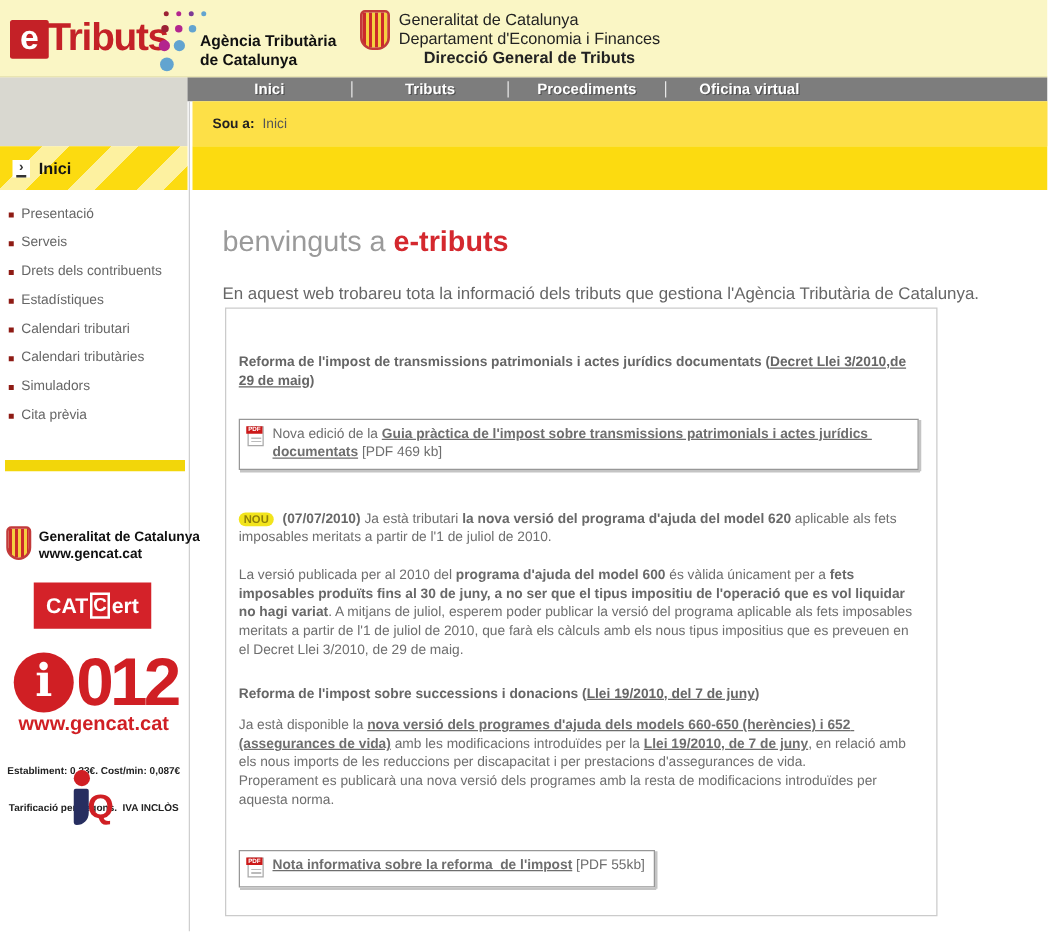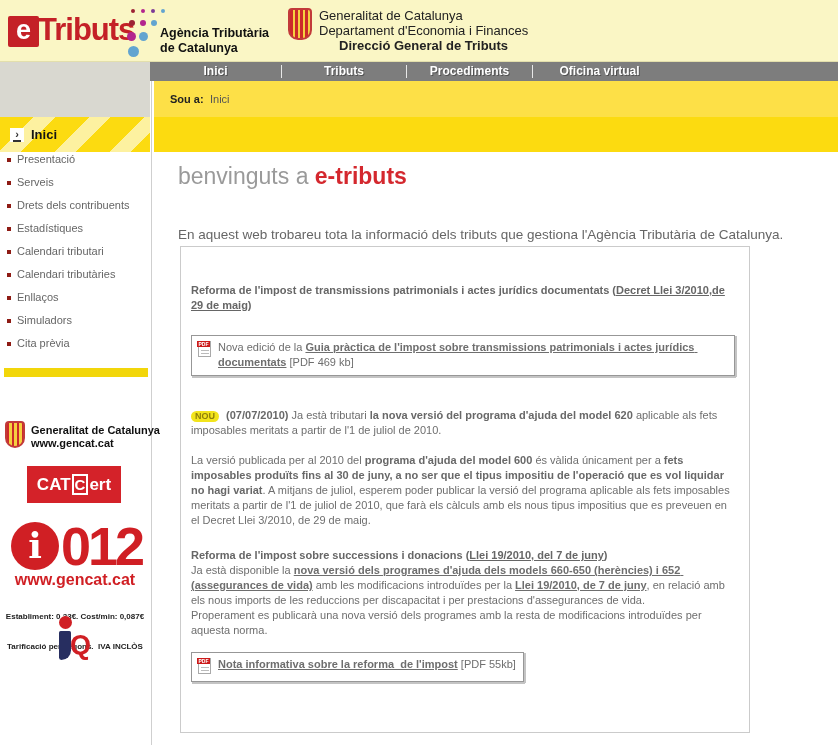--- a/index.html
+++ b/index.html
@@ -43,21 +43,21 @@
     background:repeating-linear-gradient(135deg,#FCDB10 0 24px,#FDF1A0 24px 39px); }
   .banner-arrow { position:absolute; left:10px; top:11px; width:14px; height:14px; background:#fff;
     color:#333; font-weight:bold; font-size:11px; line-height:12px; text-align:center; }
   .banner-arrow span { border-bottom:2px solid #333; padding:0 2px; }
   .banner-title { position:absolute; left:31px; top:0; font-weight:bold; font-size:13px; color:#141414; line-height:35px; }
   .banner-right { position:absolute; left:154px; top:117px; width:684px; height:35px; background:#FCDB10; }
 
   .v-line { position:absolute; left:151px; top:81px; width:1px; height:664px; background:#CFCFCF; }
 
   
-  .side-menu { position:absolute; left:0; top:148px; width:150px; list-style:none; }
+  .side-menu { position:absolute; left:0; top:160px; width:150px; list-style:none; }
   .side-menu li { position:relative; height:23px; padding-left:17px; font-size:11px; color:#666;
                   line-height:23px; cursor:pointer; }
   .bullet { position:absolute; left:7px; top:10px; width:4px; height:4px; background:#8E1B14; }
   .side-divider { position:absolute; left:4px; top:368px; width:144px; height:9px; background:#F2D60A; }
 
   .gencat-side { position:absolute; left:5px; top:421px; display:flex; cursor:pointer; }
   .gencat-side-text { margin-left:6px; font-weight:bold; font-size:11px; color:#111; line-height:13px; padding-top:3px; }
 
   .catcert { position:absolute; left:27px; top:466px; width:94px; height:37px; background:#D42229;
              color:#fff; font-weight:bold; font-size:17px; display:flex; align-items:center;
@@ -75,50 +75,50 @@
   .fine012 { position:absolute; left:0; top:73px; width:150px; text-align:center; font-weight:bold;
              font-size:8px; color:#222; line-height:10px; white-space:pre-wrap; }
 
   .iq-logo { position:absolute; left:57px; top:616px; width:46px; height:48px; }
   .iq-dot { position:absolute; left:2px; top:0; width:13px; height:13px; background:#D01F24; border-radius:50%; }
   .iq-stem { position:absolute; left:2px; top:15px; width:12px; height:29px; background:#272E60;
              border-radius:2px 2px 12px 3px; }
   .iq-q { position:absolute; left:13px; top:14px; color:#D01F24; font-weight:bold; font-size:27px; }
 
   
-  .welcome { position:absolute; left:178px; top:163px; font-size:23px;text-align:center; }
+  .welcome { position:absolute; left:178px; top:180px; font-size:23px;text-align:center; }
   .welcome .pre { color:#9A9A9A; }
   .welcome .brand { color:#D4282E; font-weight:bold; }
   .intro { position:absolute; left:178px; top:227px; width:655px; font-size:13.5px; color:#666; }
 
   .newsbox { position:absolute; left:180px; top:246px; width:570px; height:487px;
              border:1px solid #CBCBCB; padding:36px 14px 0 10px; font-size:11px;
              line-height:15px; color:#6E6E6E; }
   .news-h { font-weight:bold; color:#666; }
   .news-h .lnk { text-decoration:underline; cursor:pointer; }
   b { color:#686868;margin-top:12px; }
   .lnkb { font-weight:bold; text-decoration:underline; cursor:pointer; white-space:pre-wrap; }
 
   .pdfbox { border:1px solid #979797; box-shadow:1px 2px 0 #C4C4C4, 2px 1px 0 #C4C4C4;
             padding:4px 7px 5px 6px; margin-top:22px; cursor:pointer; }
-  .pdfbox.fit { display:inline-block; margin-top:14px; }
+  .pdfbox.fit { display:inline-block; margin-top:32px; }
   .pdf-icon { float:left; position:relative; width:13px; height:16px; background:#fff;
               border:1px solid #A9A9A9; margin:1px 7px 2px 0; }
   .pdf-band { position:absolute; left:-2px; top:-1px; width:13px; height:6px; background:#CC1A1A;
               color:#fff; font-size:5px; font-weight:bold; line-height:6px; text-align:center;
               letter-spacing:0; overflow:hidden; }
   .pdf-lines { position:absolute; left:2px; top:8px; width:8px; height:5px;
                background:repeating-linear-gradient(180deg,#BBB 0 1px,#fff 1px 3px); }
 
   .nou-para { margin-top:32px; }
   .nou-badge { display:inline-block; background:#F2E41C; color:#8F7F0A; font-weight:bold;
                font-size:9px; line-height:11px; padding:0 4px; border-radius:6px; margin-right:4px; }
   .para600 { margin-top:15px; }
   .sec2 { margin-top:20px; }
-  .para660 { }
+  .para660 { margin-top:10px; }
 </style>
 </head>
 <body>
 
 <div class="app">
 
   <div class="header">
     <div class="logo-etributs">
       <span class="logo-e">e</span>
         <span class="logo-rest">Tributs</span>
@@ -174,21 +174,20 @@
   <div class="banner-right"></div>
   <div class="v-line"></div>
 
   <ul class="side-menu">
     <li><span class="bullet"></span><span>Presentació</span></li>
     <li><span class="bullet"></span><span>Serveis</span></li>
     <li><span class="bullet"></span><span>Drets dels contribuents</span></li>
     <li><span class="bullet"></span><span>Estadístiques</span></li>
     <li><span class="bullet"></span><span>Calendari tributari</span></li>
     <li><span class="bullet"></span><span>Calendari tributàries</span></li>
-    <li><span class="bullet"></span><span>Enllaços</span></li>
     <li><span class="bullet"></span><span>Simuladors</span></li>
     <li><span class="bullet"></span><span>Cita prèvia</span></li>
   </ul>
   <div class="side-divider"></div>
 
   <div class="gencat-side">
     <div class="shield small"></div>
     <div class="gencat-side-text">
       <div>Generalitat de Catalunya</div>
       <div>www.gencat.cat</div>

